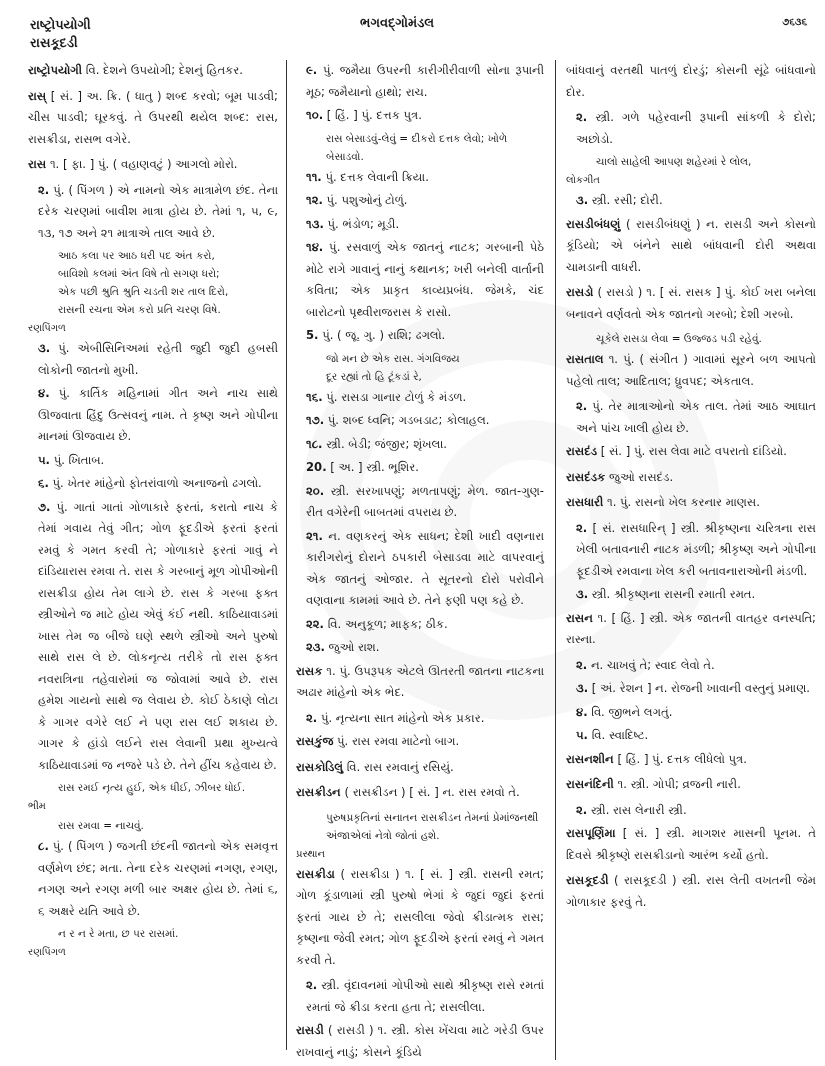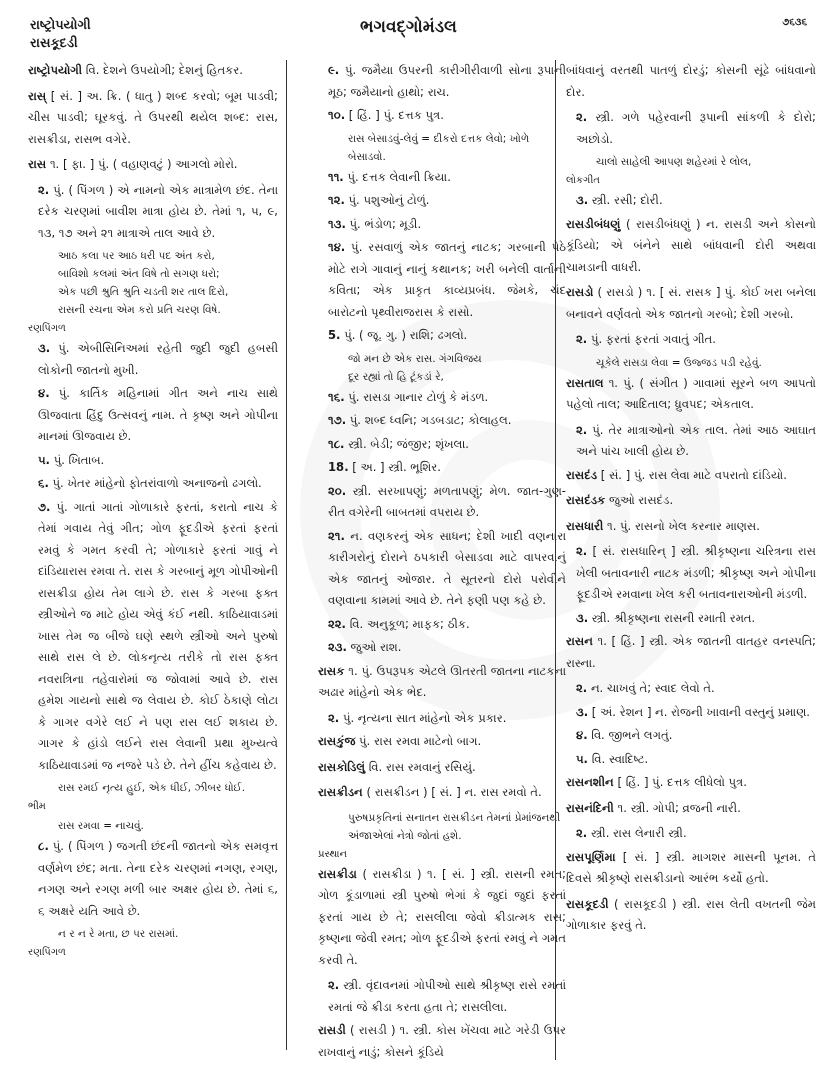--- a/index.html
+++ b/index.html
@@ -12,26 +12,26 @@
     border-radius:50%; border:60px solid rgba(0,0,0,0.035); box-sizing:border-box;
     pointer-events:none;
   }
   .watermark2 {
     position:absolute; left:430px; top:420px; width:200px; height:200px;
     border-radius:50%; border:40px solid rgba(0,0,0,0.03); box-sizing:border-box;
     pointer-events:none;
   }
   .header { position:absolute; top:16px; left:0; width:825px; height:44px; }
   .hdr-left { position:absolute; left:30px; top:0; font-weight:bold; font-size:13px; line-height:18px; }
-  .hdr-center { position:absolute; left:360px; top:0; font-size:17px; font-weight:bold; }
+  .hdr-center { position:absolute; left:360px; top:0; font-size:13px; font-weight:bold;font-family:Liberation Mono, monospace; }
   .hdr-right { position:absolute; right:18px; top:0; font-size:10px; font-weight:bold; }
   .columns { position:absolute; top:60px; left:28px; width:790px; height:1000px; }
   .col { position:absolute; top:0; font-size:11.6px; line-height:21.5px; }
   .col1 { left:0; width:250px; }
-  .col2 { left:268px; width:248px;margin-left:22px; }
+  .col2 { left:268px; width:248px; }
   .col3 { left:538px; width:250px; }
   .rule { position:absolute; top:0; width:1px; background:#333; }
   .rule1 { left:258px; height:990px; }
   .rule2 { left:527px; height:1000px; }
   .entry { margin:0 0 4px 0; text-align:justify; }
   .sub { padding-left:10px; margin:0 0 2px 0; text-align:justify; }
   .hw { font-weight:bold; }
   .num { font-weight:bold; }
   .quote { padding-left:30px; font-size:10.5px; line-height:18px; margin:2px 0; }
   .src { text-align:left; font-size:10px; line-height:16px; margin:0 0 2px 0; }
@@ -94,21 +94,21 @@
       <div class="sub"><span class="num">૧૩.</span><span> પું. ભંડોળ; મૂડી.</span></div>
       <div class="sub"><span class="num">૧૪.</span><span> પું. રસવાળું એક જાતનું નાટક; ગરબાની પેઠે મોટે રાગે ગાવાનું નાનું કથાનક; ખરી બનેલી વાર્તાની કવિતા; એક પ્રાકૃત કાવ્યપ્રબંધ. જેમકે, ચંદ બારોટનો પૃથ્વીરાજરાસ કે રાસો.</span></div>
       <div class="sub"><span class="num">5.</span><span> પું. ( જૂ. ગુ. ) રાશિ; ઢગલો.</span></div>
       <div class="quote">
         <div>જો મન છે એક રાસ.   ગંગવિજય</div>
         <div>દૂર રહ્યાં તો હિ ટૂંકડાં રે,</div>
       </div>
       <div class="sub"><span class="num">૧૬.</span><span> પું. રાસડા ગાનાર ટોળું કે મંડળ.</span></div>
       <div class="sub"><span class="num">૧૭.</span><span> પું. શબ્દ ધ્વનિ; ગડબડાટ; કોલાહલ.</span></div>
       <div class="sub"><span class="num">૧૮.</span><span> સ્ત્રી. બેડી; જંજીર; શૃંખલા.</span></div>
-      <div class="sub"><span class="num">18.</span><span> [ અ. ] સ્ત્રી. ભૂશિર.</span></div>
+      <div class="sub"><span class="num">20.</span><span> [ અ. ] સ્ત્રી. ભૂશિર.</span></div>
       <div class="sub"><span class="num">૨૦.</span><span> સ્ત્રી. સરખાપણું; મળતાપણું; મેળ. જાત-ગુણ-રીત વગેરેની બાબતમાં વપરાય છે.</span></div>
       <div class="sub"><span class="num">૨૧.</span><span> ન. વણકરનું એક સાધન; દેશી ખાદી વણનારા કારીગરોનું દોરાને ઠપકારી બેસાડવા માટે વાપરવાનું એક જાતનું ઓજાર. તે સૂતરનો દોરો પરોવીને વણવાના કામમાં આવે છે. તેને ફણી પણ કહે છે.</span></div>
       <div class="sub"><span class="num">૨૨.</span><span> વિ. અનુકૂળ; માફક; ઠીક.</span></div>
       <div class="sub"><span class="num">૨૩.</span><span> જુઓ રાશ.</span></div>
       <div class="entry"><span class="hw">રાસક</span><span> ૧. પું. ઉપરૂપક એટલે ઊતરતી જાતના નાટકના અઢાર માંહેનો એક ભેદ.</span></div>
       <div class="sub"><span class="num">૨.</span><span> પું. નૃત્યના સાત માંહેનો એક પ્રકાર.</span></div>
       <div class="entry"><span class="hw">રાસકુંજ</span><span> પું. રાસ રમવા માટેનો બાગ.</span></div>
       <div class="entry"><span class="hw">રાસકોડિલું</span><span> વિ. રાસ રમવાનું રસિયું.</span></div>
       <div class="entry"><span class="hw">રાસક્રીડન</span><span> ( રાસક્રીડન ) [ સં. ] ન. રાસ રમવો તે.</span></div>
       <div class="quote">
@@ -123,21 +123,20 @@
   <div class="col col3">
       <div class="entry">બાંધવાનું વરતથી પાતળું દોરડું; કોસની સૂંઢે બાંધવાનો દોર.</div>
       <div class="sub"><span class="num">૨.</span><span> સ્ત્રી. ગળે પહેરવાની રૂપાની સાંકળી કે દોરો; અછોડો.</span></div>
       <div class="quote">
         <div>ચાલો સાહેલી આપણ શહેરમાં રે લોલ,</div>
       </div>
       <div class="src">લોકગીત</div>
       <div class="sub"><span class="num">૩.</span><span> સ્ત્રી. રસી; દોરી.</span></div>
       <div class="entry"><span class="hw">રાસડીબંધણું</span><span> ( રાસડીબંધણું ) ન. રાસડી અને કોસનો કૂંડિયો; એ બંનેને સાથે બાંધવાની દોરી અથવા ચામડાની વાધરી.</span></div>
       <div class="entry"><span class="hw">રાસડો</span><span> ( રાસડો ) ૧. [ સં. રાસક ] પું. કોઈ ખરા બનેલા બનાવને વર્ણવતો એક જાતનો ગરબો; દેશી ગરબો.</span></div>
-      <div class="sub"><span class="num">૨.</span><span> પું. ફરતાં ફરતાં ગવાતું ગીત.</span></div>
       <div class="quote">
         <div>ચૂકેલે રાસડા લેવા = ઉજ્જડ પડી રહેવું.</div>
       </div>
       <div class="entry"><span class="hw">રાસતાલ</span><span> ૧. પું. ( સંગીત ) ગાવામાં સૂરને બળ આપતો પહેલો તાલ; આદિતાલ; ધ્રુવપદ; એકતાલ.</span></div>
       <div class="sub"><span class="num">૨.</span><span> પું. તેર માત્રાઓનો એક તાલ. તેમાં આઠ આઘાત અને પાંચ ખાલી હોય છે.</span></div>
       <div class="entry"><span class="hw">રાસદંડ</span><span> [ સં. ] પું. રાસ લેવા માટે વપરાતો દાંડિયો.</span></div>
       <div class="entry"><span class="hw">રાસદંડક</span><span> જુઓ રાસદંડ.</span></div>
       <div class="entry"><span class="hw">રાસધારી</span><span> ૧. પું. રાસનો ખેલ કરનાર માણસ.</span></div>
       <div class="sub"><span class="num">૨.</span><span> [ સં. રાસધારિન્ ] સ્ત્રી. શ્રીકૃષ્ણના ચરિત્રના રાસ ખેલી બતાવનારી નાટક મંડળી; શ્રીકૃષ્ણ અને ગોપીના ફૂદડીએ રમવાના ખેલ કરી બતાવનારાઓની મંડળી.</span></div>
       <div class="sub"><span class="num">૩.</span><span> સ્ત્રી. શ્રીકૃષ્ણના રાસની રમાતી રમત.</span></div>

